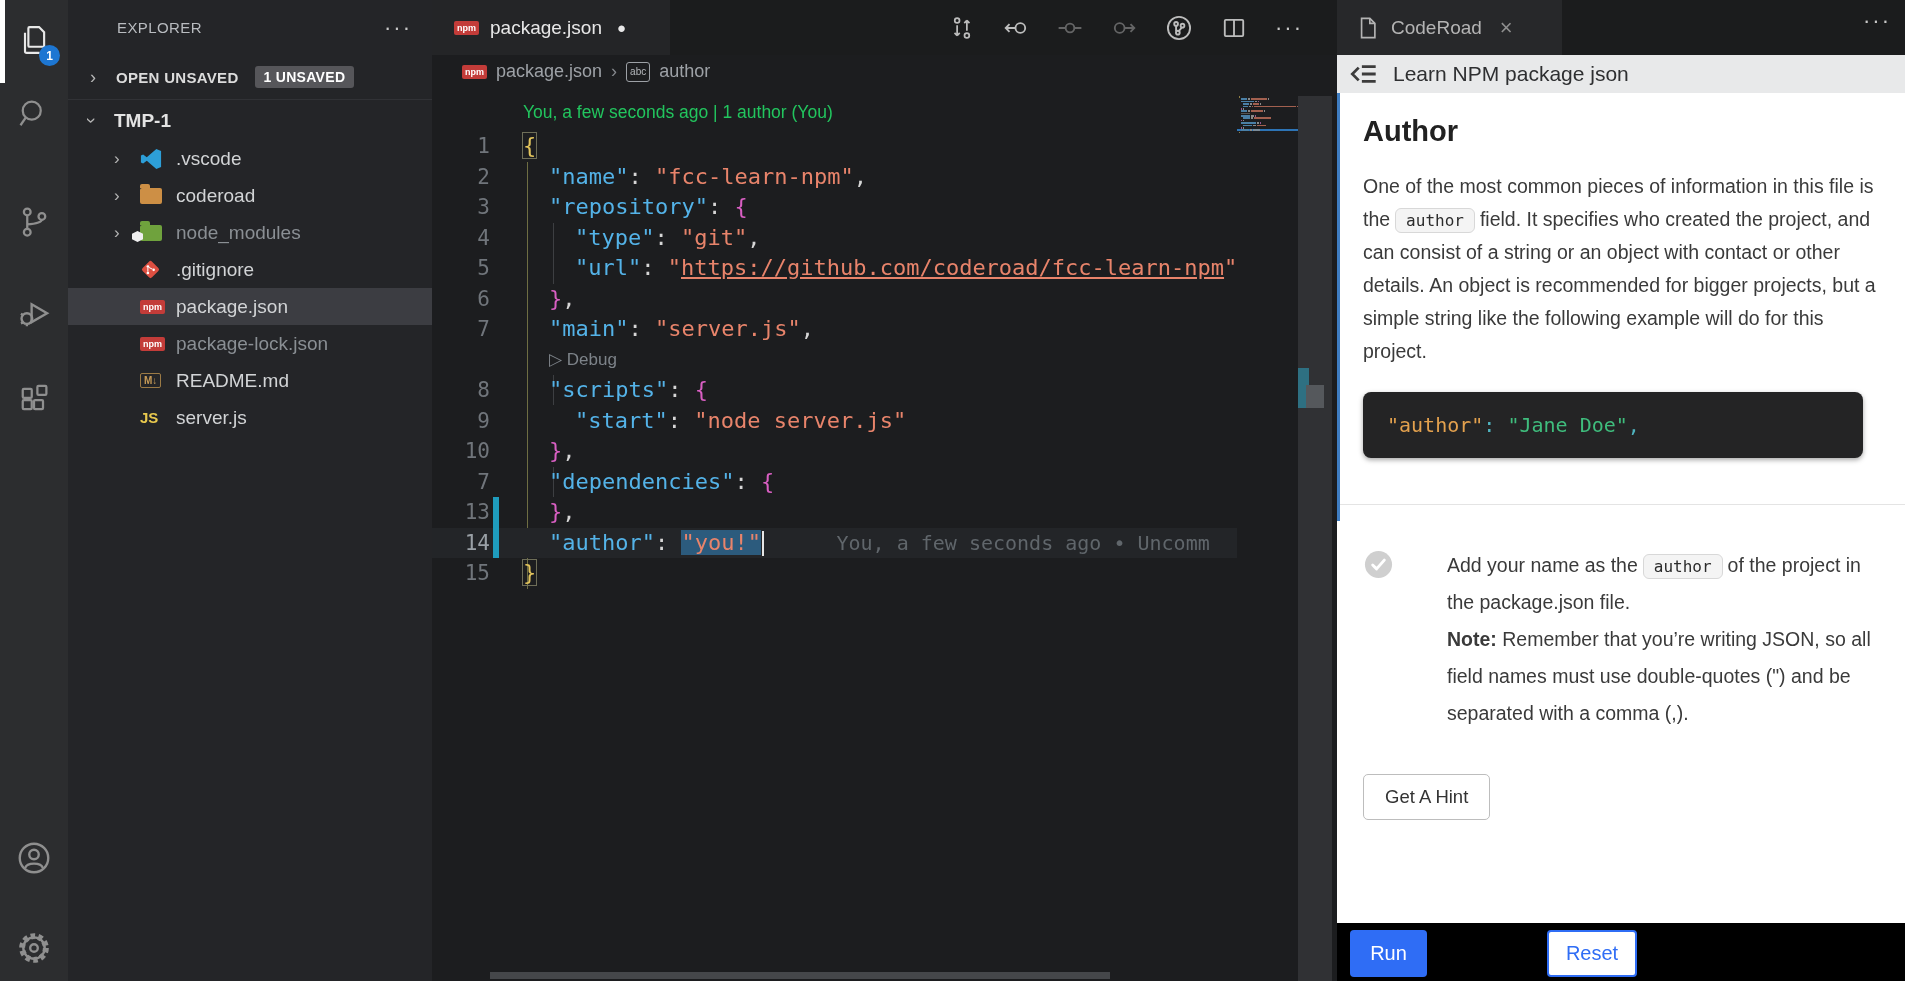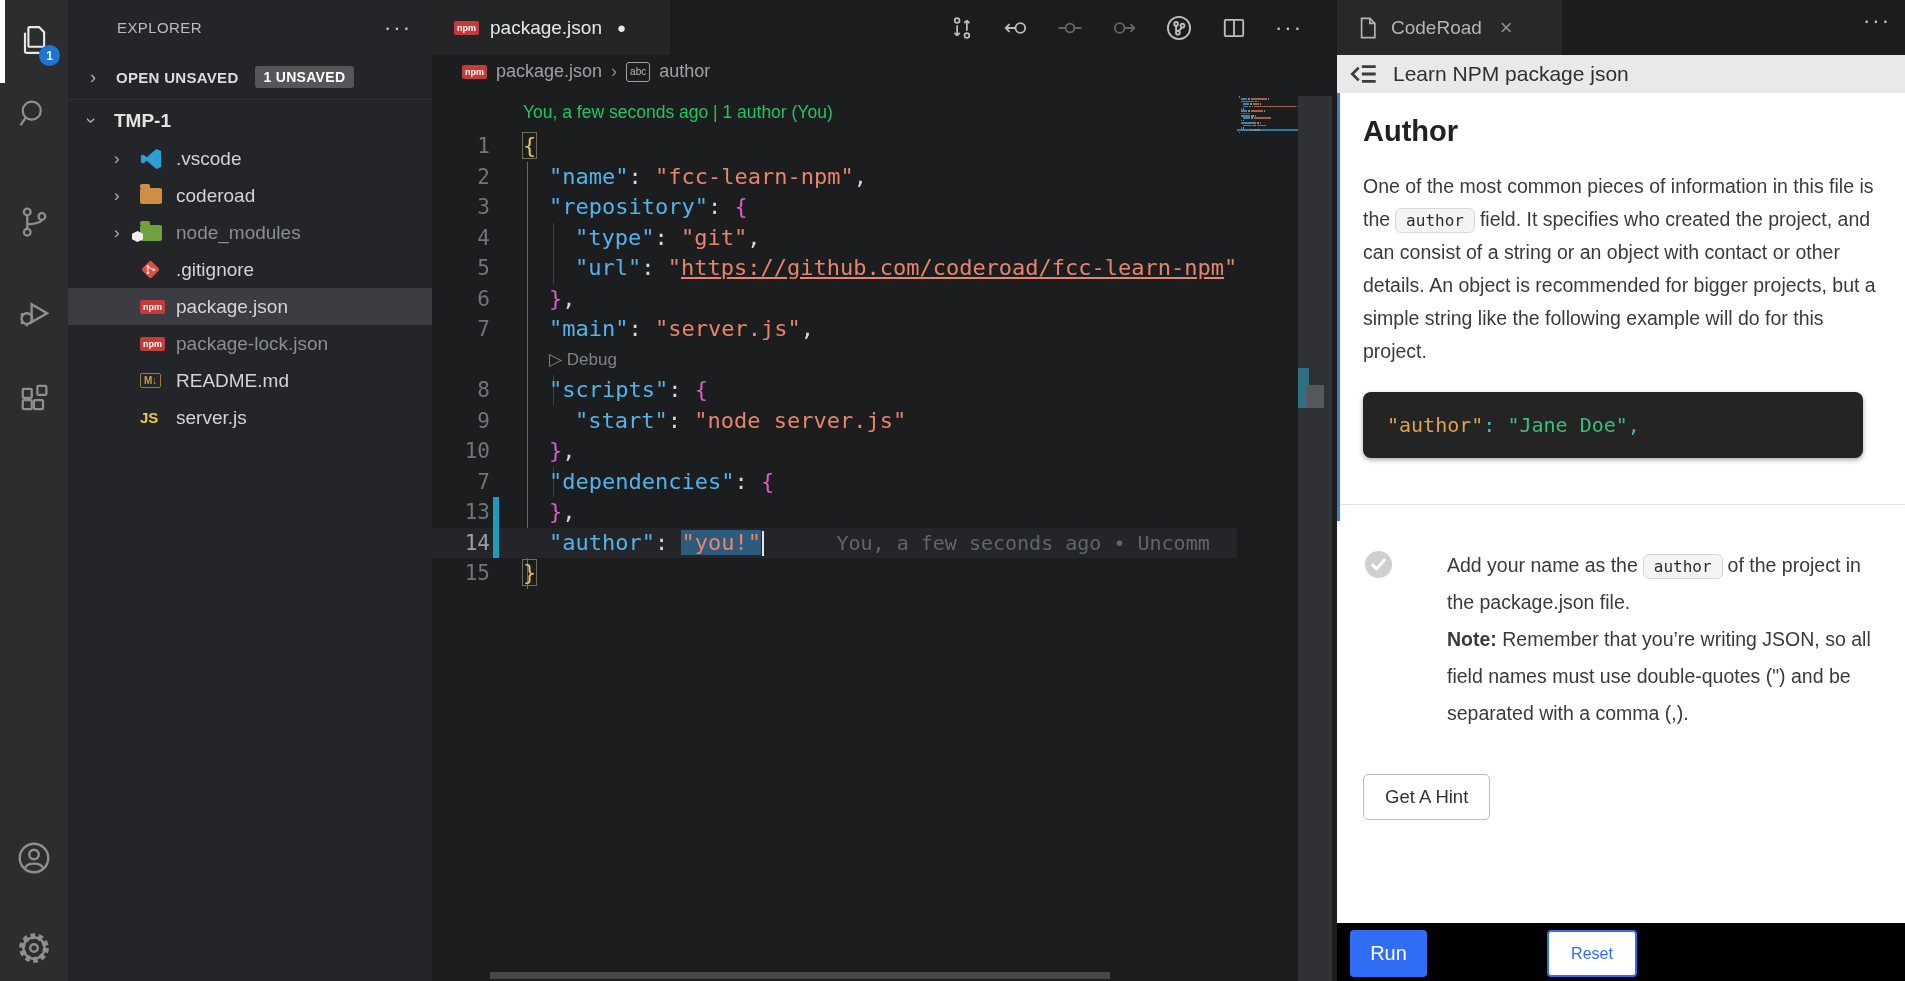--- a/index.html
+++ b/index.html
@@ -106,21 +106,21 @@
   .taskrow{display:flex;margin-top:42px;gap:36px;}
   .task-check{width:48px;flex:none;padding-top:2px;}
   .task-text{font-size:19.5px;line-height:37px;max-width:480px;color:#3a3a3a;}
   .note-label{font-weight:700;}
   .hint-btn{margin-top:42px;display:inline-block;background:#fff;border:1px solid #bdbdbd;border-radius:5px;
             padding:11px 21px;font-size:18.5px;color:#333;cursor:pointer;font-family:inherit;}
   .pfooter{position:absolute;left:0;bottom:0;width:100%;height:58px;background:#000;}
   .run-btn{position:absolute;left:13px;top:7px;width:77px;height:47px;background:#2f6df5;color:#fff;border:none;
            border-radius:4px;font-size:20px;font-family:inherit;cursor:pointer;}
   .reset-btn{position:absolute;left:210px;top:7px;width:90px;height:47px;background:#fff;color:#2f6df5;
-             border:2px solid #2f6df5;border-radius:4px;font-size:16px;font-family:inherit;cursor:pointer;}
+             border:2px solid #2f6df5;border-radius:4px;font-size:20px;font-family:inherit;cursor:pointer;}
   svg{display:block;}
 </style>
 </head>
 <body>
 
 <div class="root">
 
   <div class="activitybar">
     <div class="ab-ind"></div>
     <div class="ab-item" style="top:6px">

